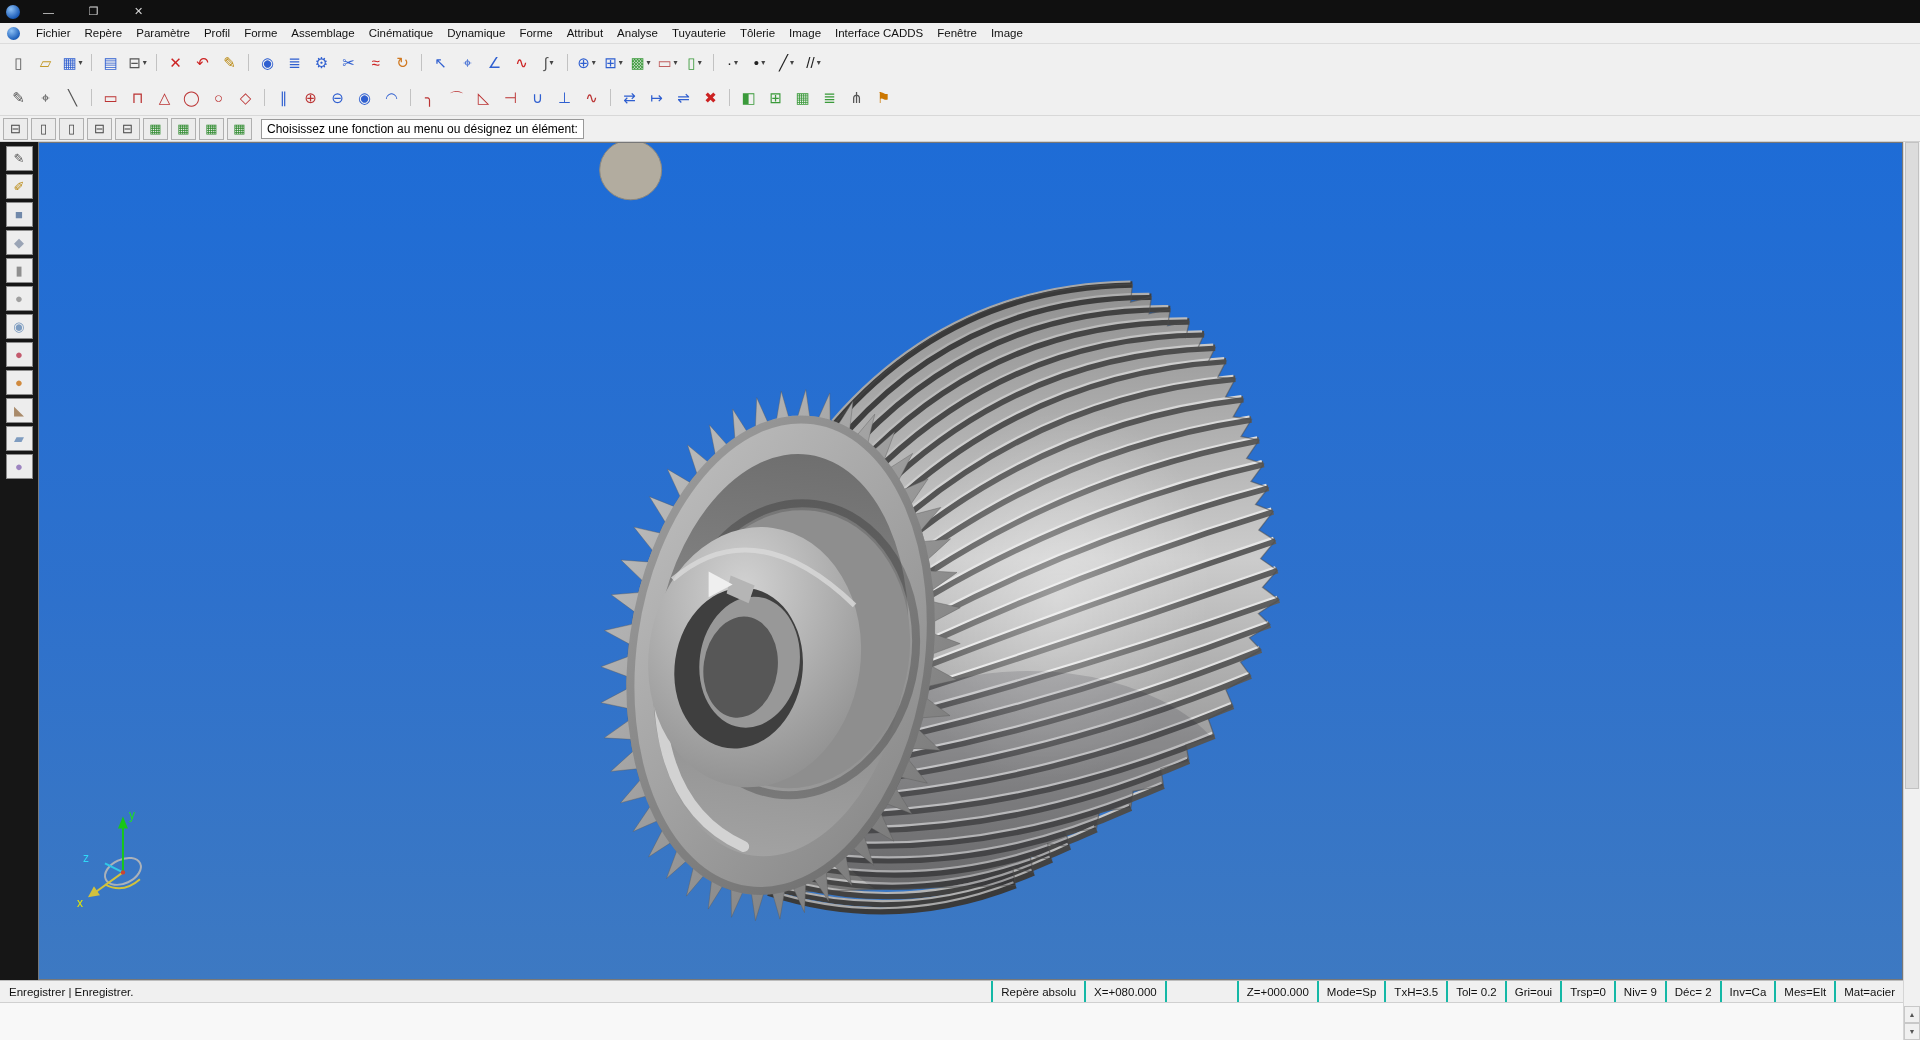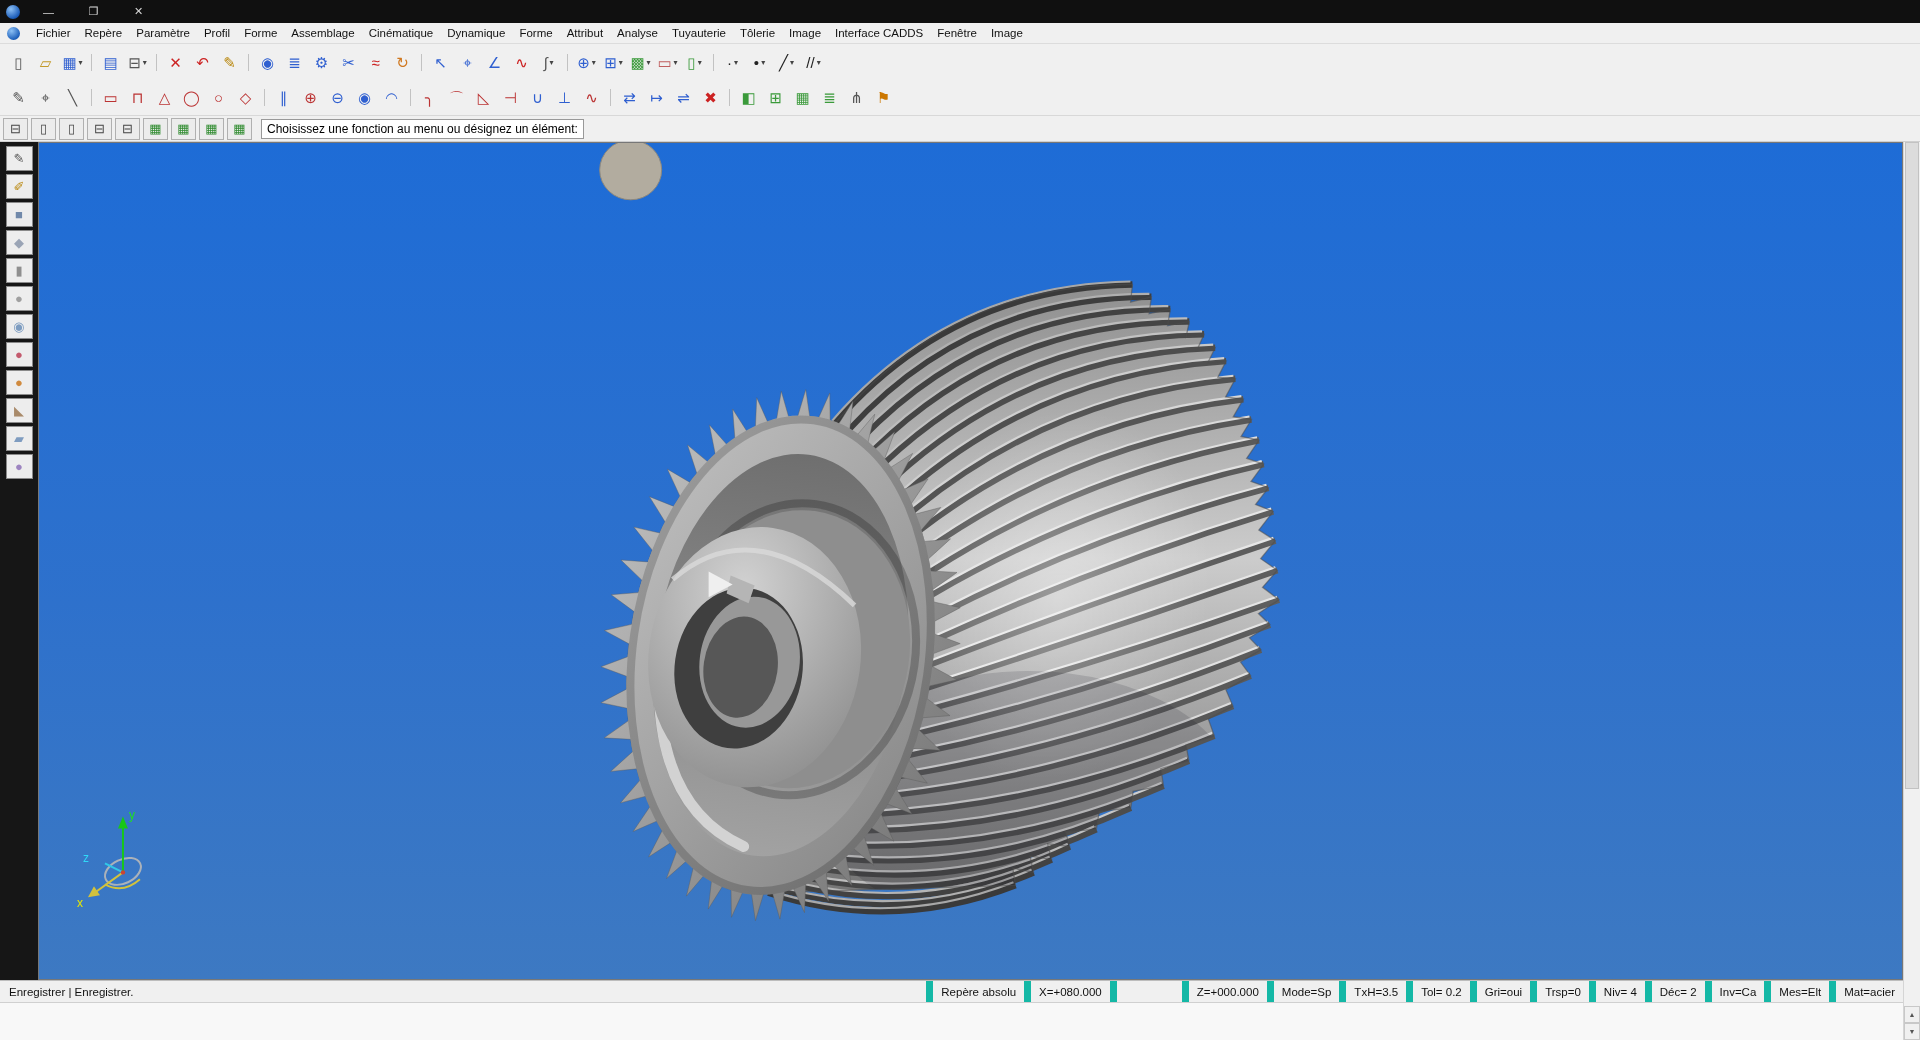--- a/index.html
+++ b/index.html
@@ -43,21 +43,21 @@
   
   .right-scroll{position:absolute;top:142px;right:0;bottom:0;width:17px;background:#f1f1f1;border-left:1px solid #d5d5d5;z-index:5}
   .scroll-thumb{position:absolute;top:0;left:1px;right:1px;height:72%;background:#dcdcdc;border:1px solid #c2c2c2}
   .scroll-arrows{position:absolute;bottom:0;left:0;right:0}
   .sarr{height:17px;background:#f0f0f0;border:1px solid #c8c8c8;display:flex;align-items:center;justify-content:center;font-size:7px;color:#555}
 
   
   .statusbar{height:22px;background:#f0f0f0;border-top:1px solid #bdbdbd;display:flex;align-items:center;font-size:11.5px;color:#111;padding-right:17px;flex:0 0 auto}
   .status-left{padding:0 9px;white-space:nowrap}
   .status-spacer{flex:1}
-  .status-seg{border-left:7px solid #14b8a6;padding:0 8px;height:100%;display:flex;align-items:center;white-space:nowrap}
+  .status-seg{border-left:2px solid #14b8a6;padding:0 8px;height:100%;display:flex;align-items:center;white-space:nowrap}
   .status-seg:empty{min-width:72px}
 
   
   .bottomstrip{height:38px;background:#f8f8f8;border-top:1px solid #d0d0d0;padding-right:17px;flex:0 0 auto}
 </style>
 </head>
 <body>
 
 <div class="titlebar">
   <div class="app-icon"></div>
@@ -498,21 +498,21 @@
 
   <div class="status-seg">Repère absolu</div>
       <div class="status-seg">X=+080.000</div>
       <div class="status-seg"></div>
       <div class="status-seg">Z=+000.000</div>
       <div class="status-seg">Mode=Sp</div>
       <div class="status-seg">TxH=3.5</div>
       <div class="status-seg">Tol=  0.2</div>
       <div class="status-seg">Gri=oui</div>
       <div class="status-seg">Trsp=0</div>
-      <div class="status-seg">Niv= 4</div>
+      <div class="status-seg">Niv= 9</div>
       <div class="status-seg">Déc= 2</div>
       <div class="status-seg">Inv=Ca</div>
       <div class="status-seg">Mes=Elt</div>
       <div class="status-seg">Mat=acier</div>
     </div>
 </div>
 
 <div class="bottomstrip"></div>
 
 <div class="right-scroll">

